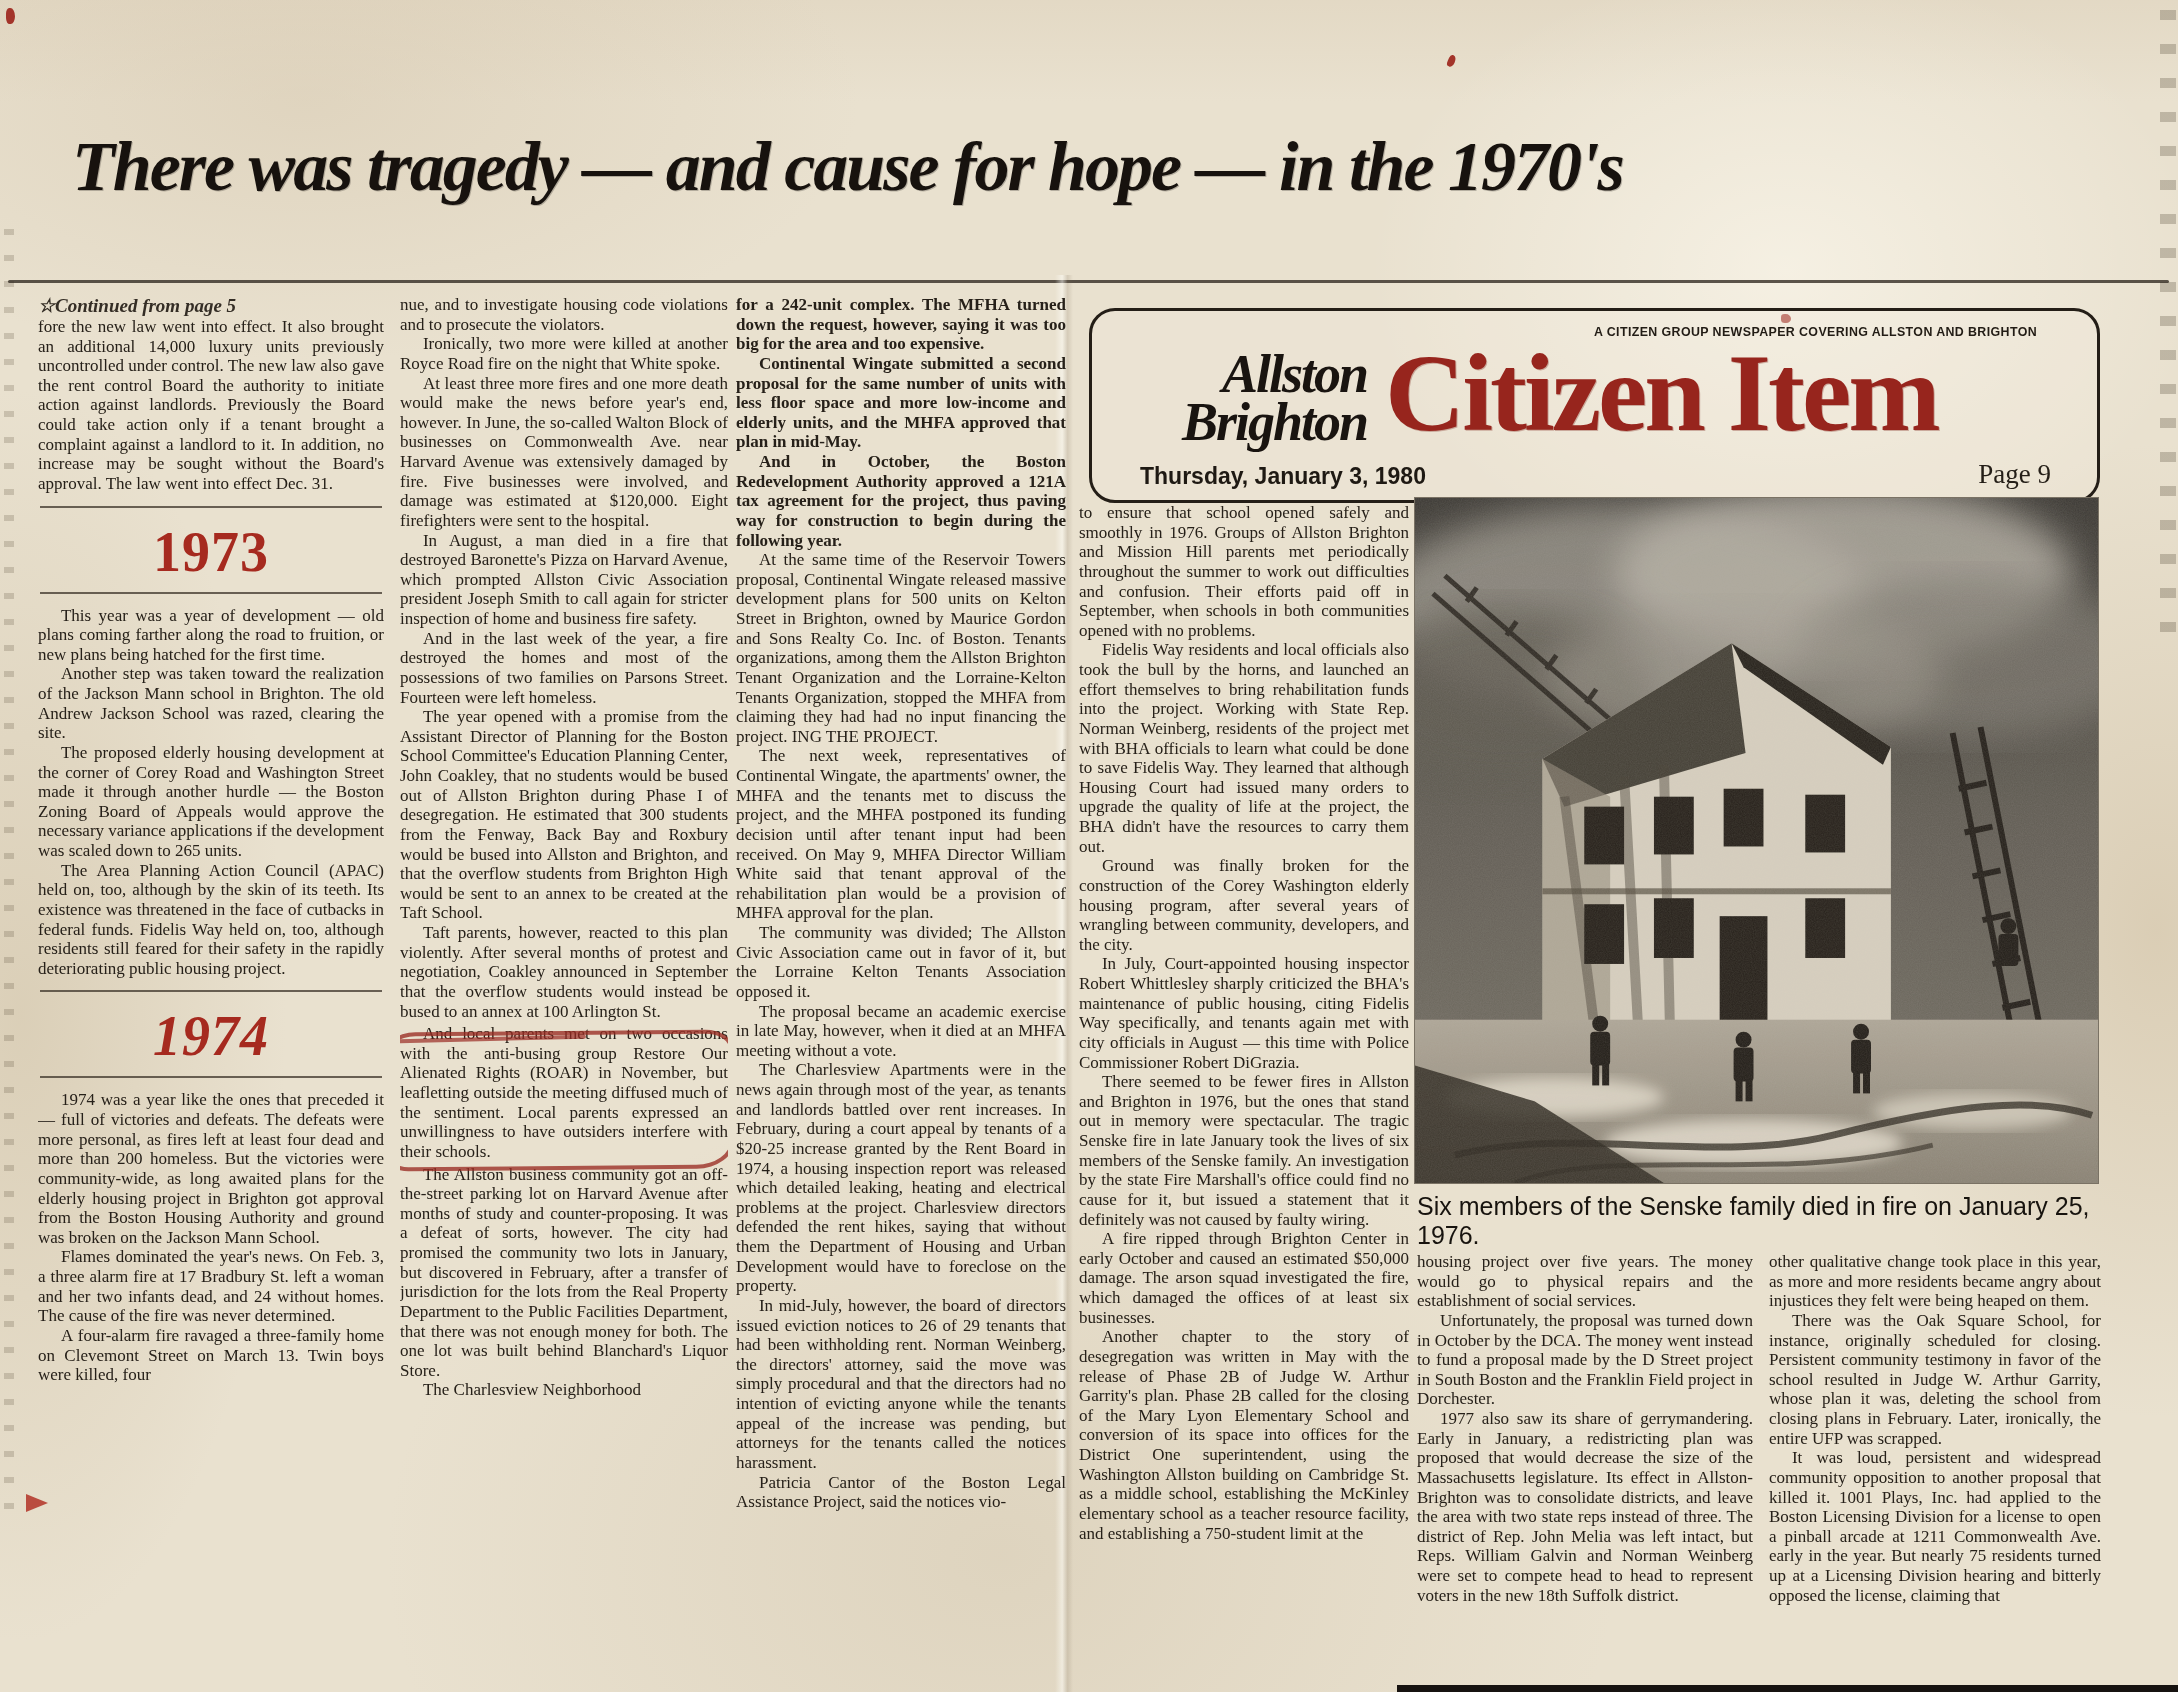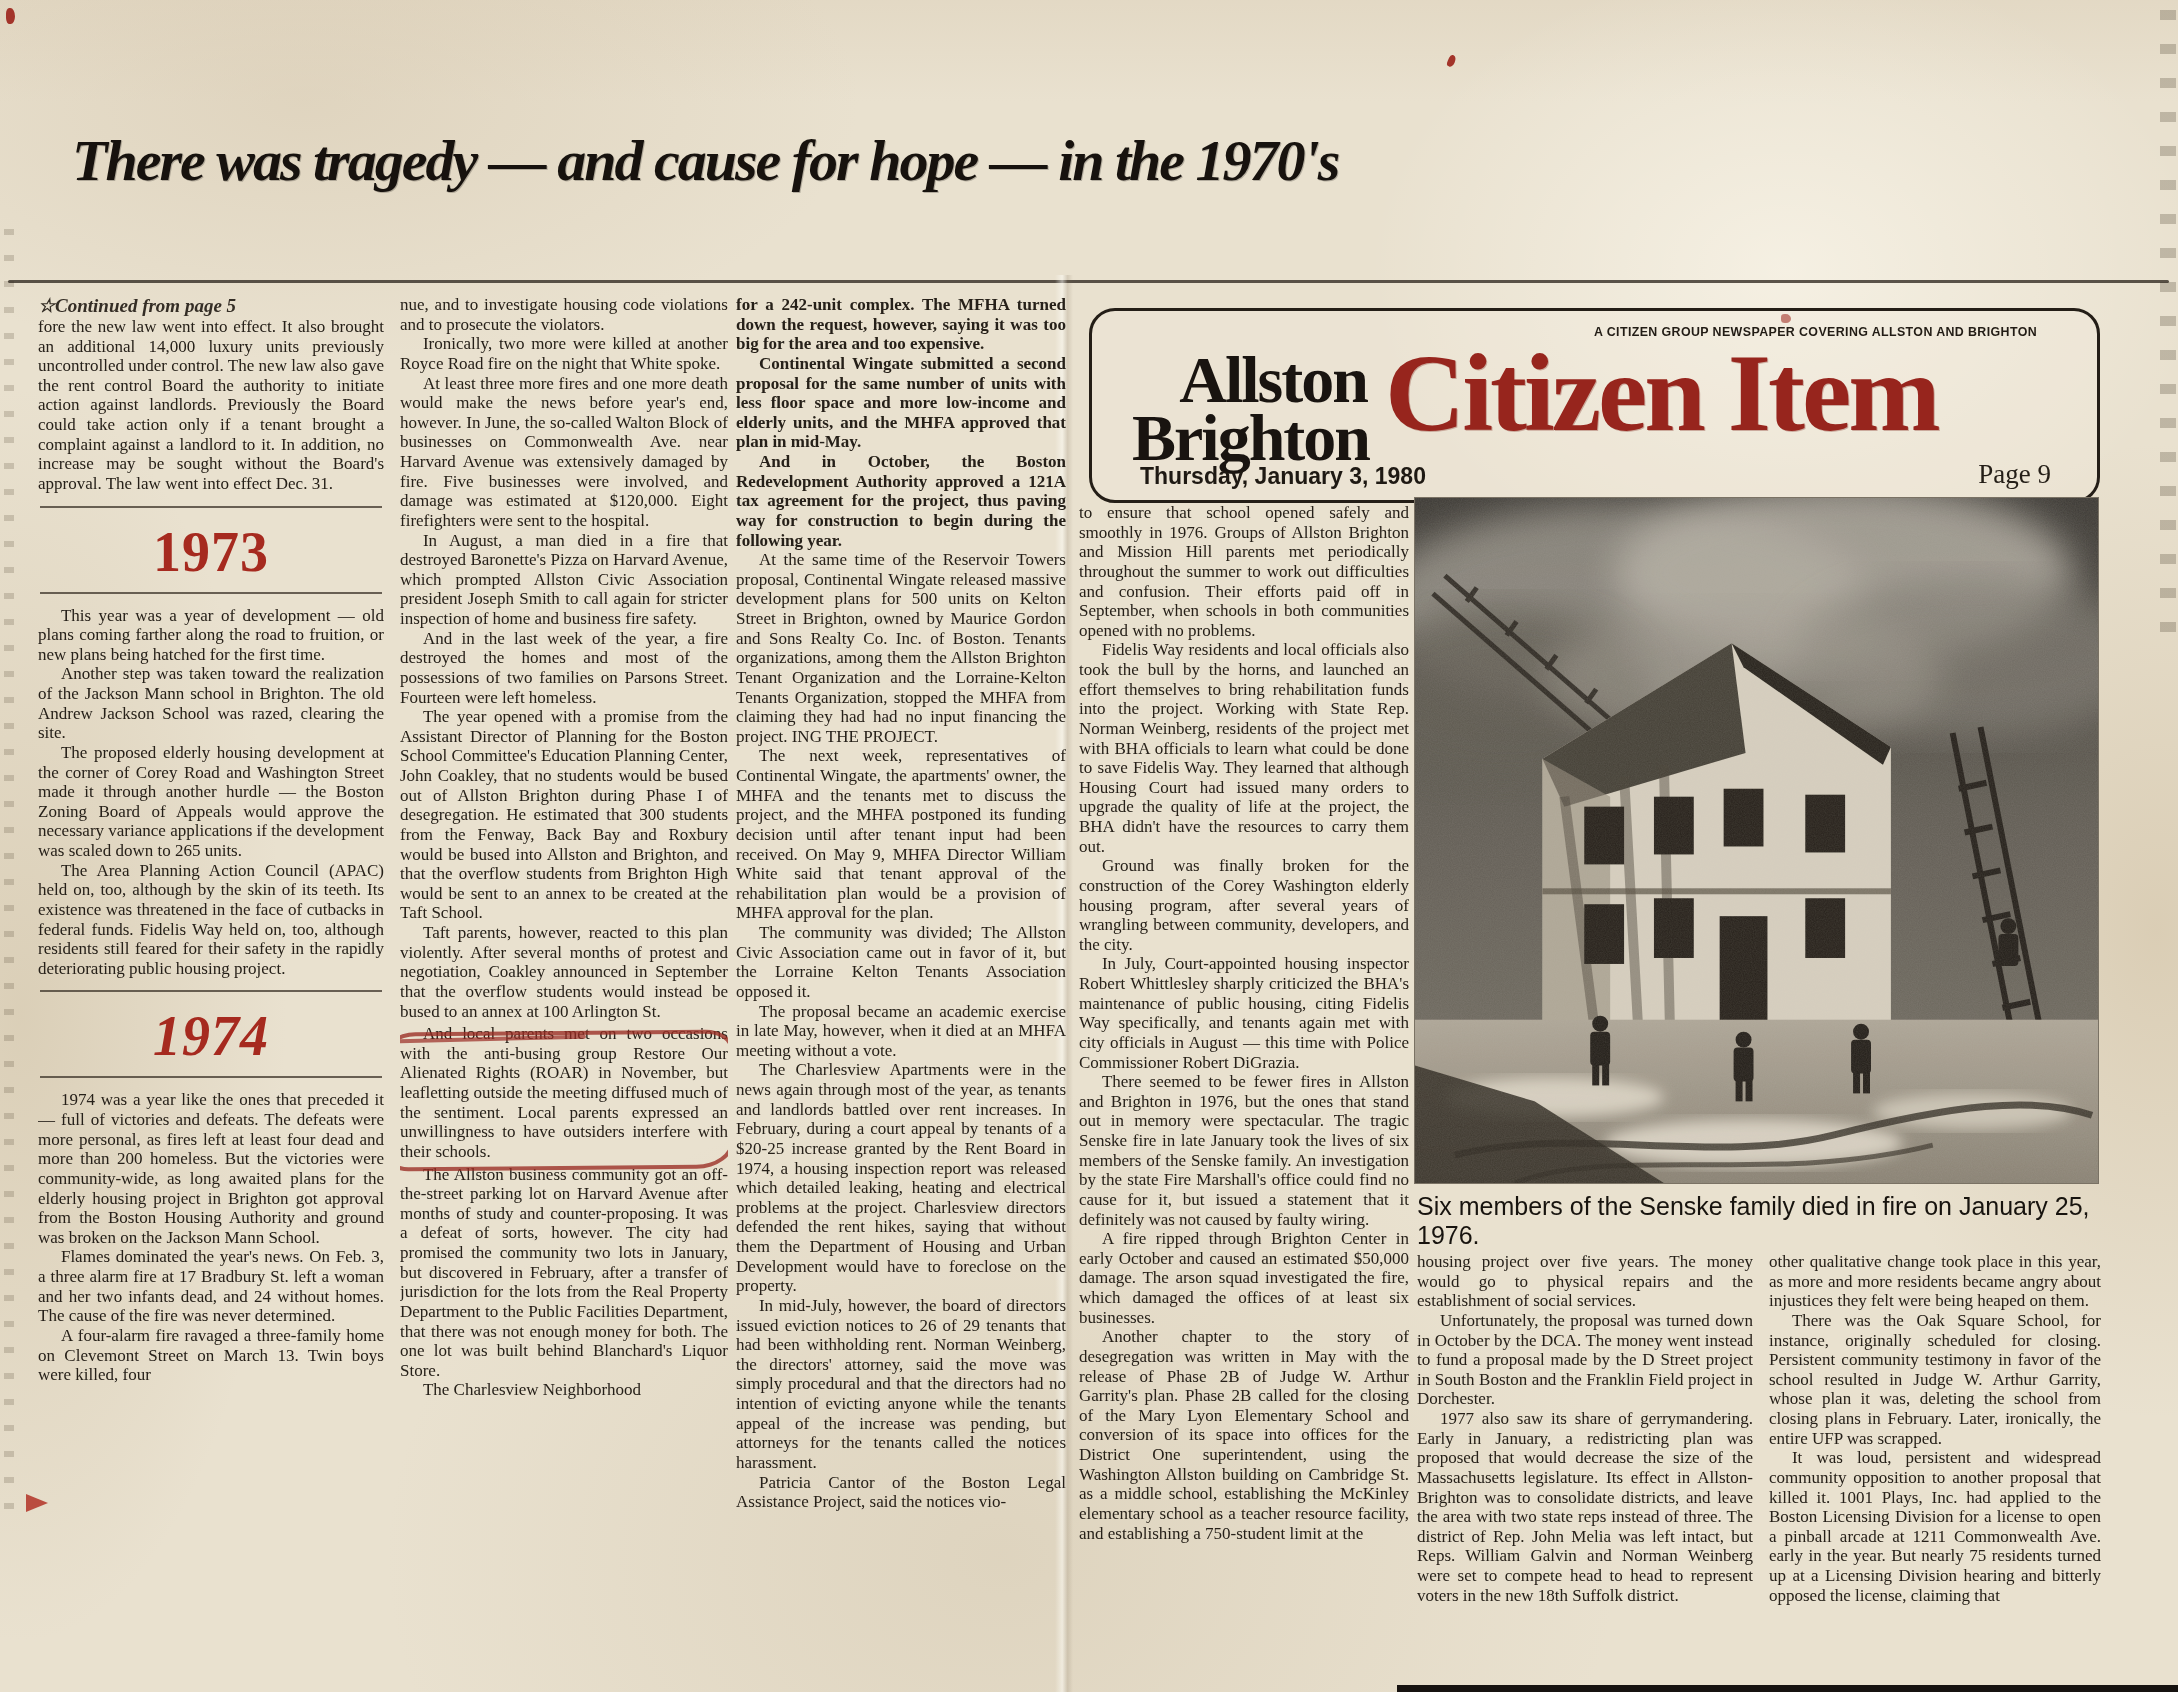--- a/index.html
+++ b/index.html
@@ -12,21 +12,21 @@
       radial-gradient(ellipse 697px 517px at 82% 16%, rgba(255,252,243,.55), transparent 60%),
       radial-gradient(ellipse 995px 756px at 46% 92%, rgba(199,184,156,.32), transparent 62%),
       radial-gradient(ellipse 418px 697px at 99% 55%, rgba(196,176,142,.4), transparent 70%),
       radial-gradient(ellipse 378px 896px at 1% 60%, rgba(201,185,155,.45), transparent 70%),
       linear-gradient(180deg, rgba(222,210,188,.55) 0%, rgba(238,231,216,0) 6%);
   }
   
   .headline {
     position:absolute; left:72px; top:127px; width:2060px;
     font-family:"Liberation Serif", serif; font-weight:bold; font-style:italic;
-    font-size:58px; letter-spacing:-2px; color:#17120e; white-space:nowrap;
+    font-size:70px; letter-spacing:-2px; color:#17120e; white-space:nowrap;
     text-shadow:1px 1px 0 rgba(23,18,14,.25);
   }
   .rule-full { position:absolute; left:8px; top:280px; width:2161px; height:3px; background:#332c23; opacity:.8; border-radius:2px; }
 
   
   .col { position:absolute; top:295px; bottom:0; overflow:hidden; font-size:17px; line-height:1.155; text-align:justify; }
   .col p { margin:0; text-indent:1.35em; }
   .nf p:first-child { text-indent:0; }
   .col1 { left:38px;  width:346px; }
   .col2 { left:400px; width:328px; }
@@ -53,21 +53,21 @@
     content:""; position:absolute; left:-4px; top:13px; width:58%; height:4px;
     background:rgba(154,43,35,.7); transform:rotate(-1.4deg); border-radius:2px; pointer-events:none;
   }
 
   
   .masthead {
     position:absolute; left:1089px; top:308px; width:1005px; height:189px;
     border:3px solid #241e17; border-radius:26px; background:rgba(243,237,223,.25);
   }
   .mh-tagline { position:absolute; left:502px; top:14px; font-family:"Liberation Sans",sans-serif; font-weight:bold; font-size:12.4px; letter-spacing:0.4px; color:#221c15; white-space:nowrap; }
-  .mh-names { position:absolute; left:40px; top:40px; width:235px; text-align:right; font-weight:bold; font-size:66px; line-height:.88; letter-spacing:-2px; color:#191410; }
+  .mh-names { position:absolute; left:40px; top:40px; width:235px; text-align:right; font-weight:bold; font-size:54px; line-height:.88; letter-spacing:-2px; color:#191410;font-style:italic; }
   .mh-title { position:absolute; left:293px; top:26px; font-weight:bold; font-size:111px; line-height:1; letter-spacing:-3px; color:#97251d; white-space:nowrap; text-shadow:1px 1px 0 rgba(120,25,18,.3); }
   .mh-date { position:absolute; left:48px; bottom:10px; font-family:"Liberation Sans",sans-serif; font-weight:bold; font-size:23px; color:#1e1913; }
   .mh-page { position:absolute; right:46px; bottom:10px; font-size:27px; color:#241e17; }
 
   
   .photo { position:absolute; left:1415px; top:498px; width:683px; height:685px; outline:1px solid #7a7264; }
   .photo svg { display:block; }
   .caption { position:absolute; left:1417px; top:1192px; width:706px; font-family:"Liberation Sans",sans-serif; font-size:25px; color:#17130e; }
 
   

